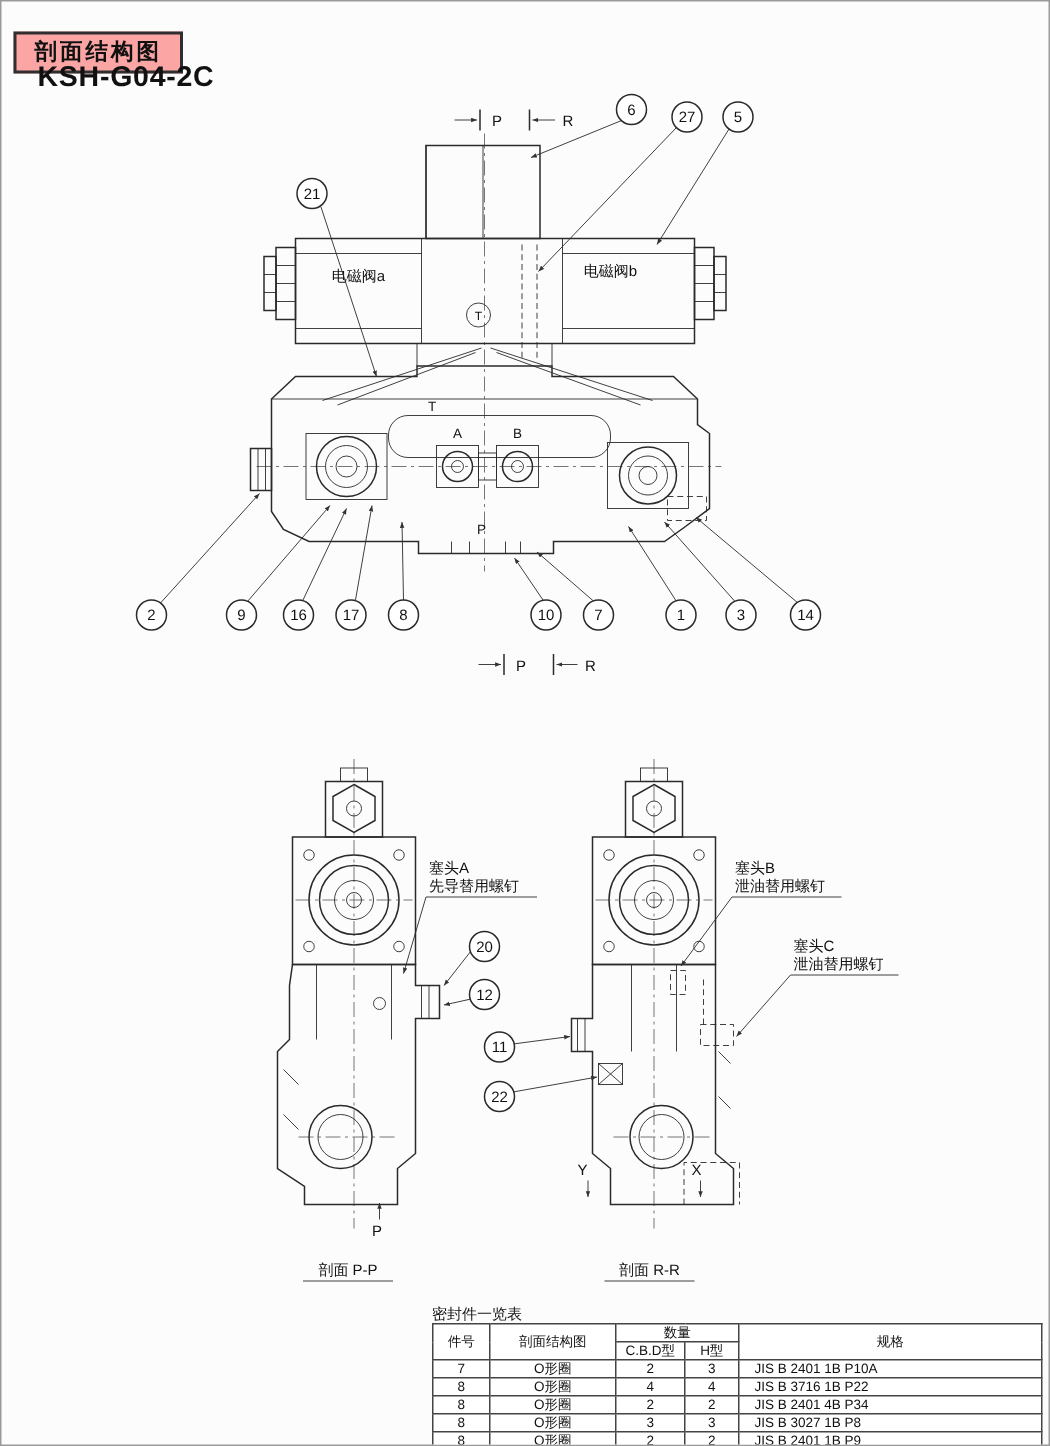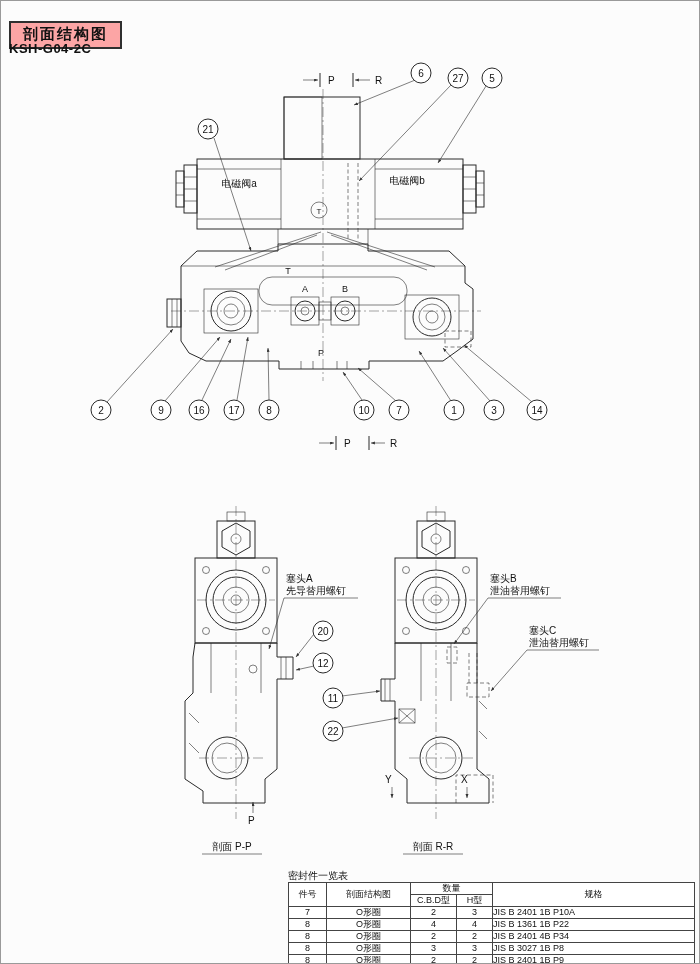--- a/index.html
+++ b/index.html
@@ -12,27 +12,27 @@
   svg .dash{ stroke-dasharray:4 2.5; }
   svg .cl  { stroke:#666; fill:none; stroke-width:0.6; stroke-dasharray:10 3 2 3; }
   svg text { font-family:"Liberation Sans","DejaVu Sans",sans-serif; fill:#111; }
   svg .t8 { font-size:8px; }
   svg .t9 { font-size:9px; }
   svg .t10{ font-size:10px; }
   svg g.callout circle { fill:#fff; }
 
   .title-box { position:absolute; left:8px; top:20px; border:2px solid #2f2f2f; background:#fca5a5;
                padding:2px 12px 3px; font-size:15px; font-weight:bold; letter-spacing:2px; color:#111; }
-  .model     { position:absolute; left:8px; top:40px; font-size:13px; font-weight:bold; color:#111; letter-spacing:0.5px; }
+  .model     { position:absolute; left:24px; top:40px; font-size:19px; font-weight:bold; color:#111; letter-spacing:0.5px; }
 
   .table-title { position:absolute; left:287px; top:868px; font-size:10px; color:#111; }
   .seal-table  { position:absolute; left:287px; top:881px; width:406px; border-collapse:collapse; background:#fff; table-layout:fixed; }
   .seal-table th, .seal-table td { border:1px solid #444; font-size:9px; font-weight:normal; color:#111;
                                    text-align:center; padding:0 2px; height:11px; line-height:11px; white-space:nowrap; overflow:hidden; }
-  .seal-table td.spec { text-align:left; padding-left:0;margin-top:16px; }
+  .seal-table td.spec { text-align:left; padding-left:10px;margin-top:16px; }
 </style>
 </head>
 <body>
 
 <div class="page">
 
   <svg class="drawing" width="700" height="964" viewBox="0 0 700 964">
     <defs>
       <marker id="arr" markerWidth="7" markerHeight="6" refX="6.5" refY="2.5" orient="auto">
         <path d="M0,0 L6.5,2.5 L0,5 Z" fill="#333"></path>
@@ -365,21 +365,21 @@
         <td>O形圈</td>
         <td>2</td>
         <td>3</td>
         <td class="spec">JIS B 2401 1B P10A</td>
       </tr>
       <tr>
         <td>8</td>
         <td>O形圈</td>
         <td>4</td>
         <td>4</td>
-        <td class="spec">JIS B 1361 1B P22</td>
+        <td class="spec">JIS B 3716 1B P22</td>
       </tr>
       <tr>
         <td>8</td>
         <td>O形圈</td>
         <td>2</td>
         <td>2</td>
         <td class="spec">JIS B 2401 4B P34</td>
       </tr>
       <tr>
         <td>8</td>

